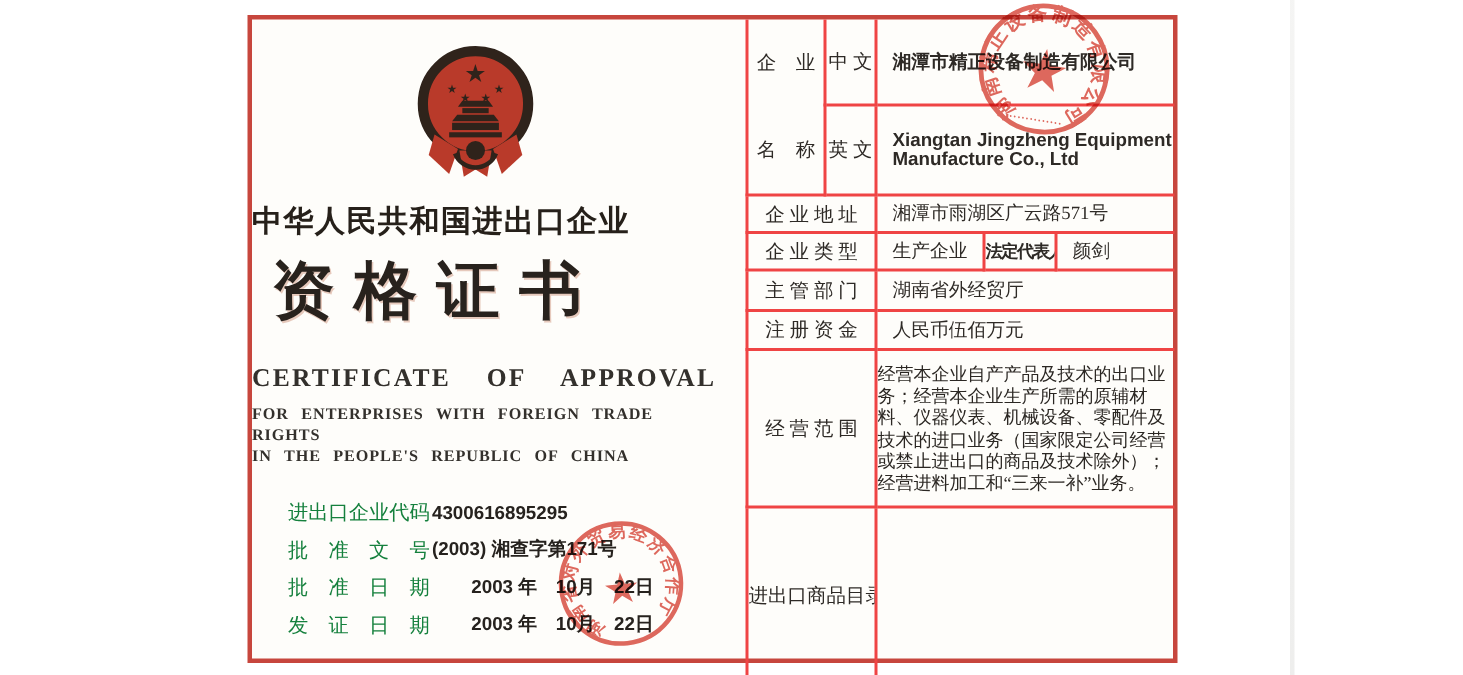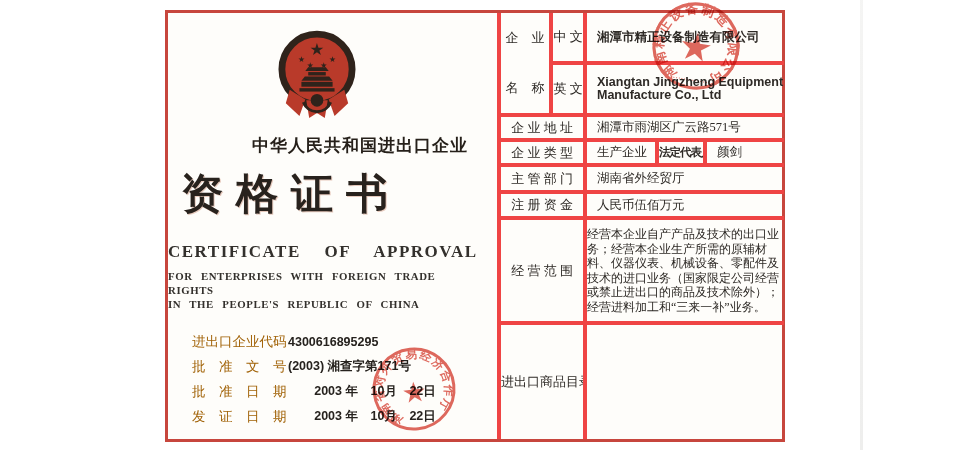--- a/index.html
+++ b/index.html
@@ -11,63 +11,63 @@
   }
   .paper-edge{position:absolute;left:860px;top:0;width:3px;height:450px;
     background:linear-gradient(180deg,#ececea,#e0e0de);opacity:.55;}
   .certificate{
     position:absolute;left:165px;top:10px;width:614px;height:426px;
     border:3px solid #c7463d;background:#fefdfa;
   }
   
   .emblem{position:absolute;left:110px;top:14px;width:78px;height:96px;}
   .title-cn-top{
-    position:absolute;left:0;top:121px;width:300px;text-align:right;
-    font-size:17px;font-weight:700;letter-spacing:1px;color:#26201a;white-space:nowrap;
+    position:absolute;left:0;top:121px;width:300px;text-align:left;
+    font-size:20px;font-weight:700;letter-spacing:1px;color:#26201a;white-space:nowrap;
   }
   .title-cn-main{
     position:absolute;left:0;top:153px;width:300px;text-align:left;
     font-size:42px;font-weight:700;letter-spacing:13px;text-indent:13px;
     color:#28221d;white-space:nowrap;
     text-shadow:1px 1px 0 rgba(170,70,30,.28);
   }
   .title-en{
     position:absolute;left:0;top:229px;width:306px;text-align:center;
     font-size:17px;font-weight:700;letter-spacing:1.5px;word-spacing:18px;
     color:#33302c;white-space:nowrap;
   }
   .subtitle-en{
     position:absolute;left:0;top:256px;width:306px;text-align:left;
     font-size:10.8px;font-weight:700;letter-spacing:.6px;word-spacing:5px;
     color:#33302c;line-height:14px;
   }
   
   .reg-block{position:absolute;left:24px;top:316px;width:290px;}
   .reg-row{display:flex;align-items:center;height:25px;}
-  .reg-label{width:96px;font-size:13.5px;color:#a16207;white-space:nowrap;flex:none;}
+  .reg-label{width:96px;font-size:13.5px;color:#15803d;white-space:nowrap;flex:none;}
   .reg-value{
     font-family:"Liberation Sans", sans-serif;font-weight:700;font-size:12.5px;
     color:#26221e;white-space:nowrap;
   }
   .reg-value.date{width:174px;text-align:center;}
   
   .info-table{
     position:absolute;left:329px;top:0;width:285px;height:426px;
     border-collapse:collapse;table-layout:fixed;
     font-size:13px;color:#2e2a26;
   }
-  .info-table td{border:4px solid #ef4444;padding:0;vertical-align:middle;overflow:hidden;}
+  .info-table td{border:2px solid #ef4444;padding:0;vertical-align:middle;overflow:hidden;}
   .info-table tr.r1 td{border-top:none;}
   .info-table td.no-r{border-right:none;margin-top:40px;}
   .info-table tr.r8 td{border-bottom:none;}
   td.lab{text-align:center;white-space:nowrap;}
   td.val{padding-left:10px;font-size:12.5px;}
   .r1{height:50px}.r2{height:52px}.r3{height:25px}.r4{height:25px}
   .r5{height:27px}.r6{height:26px}.r7{height:105px}.r8{height:116px}
-  .company-lab{display:flex;flex-direction:column;justify-content:space-around;height:100px;}
+  .company-lab{display:flex;flex-direction:column;justify-content:space-around;height:116px;}
   .val-cn{font-weight:600;}
   .val-en{font-family:"Liberation Sans", sans-serif;font-weight:700;font-size:11px;line-height:13px;padding-right:6px;}
   .lab-rep{font-size:11.5px;letter-spacing:-1px;font-weight:700;}
   .val-scope{font-size:12px;line-height:14.5px;padding:8px 10px 0 10px;vertical-align:top;color:#2b2723;}
   
   .seal{position:absolute;mix-blend-mode:multiply;opacity:.86;pointer-events:none;}
   .seal-company{left:644px;top:-6px;width:104px;height:104px;transform:rotate(9deg);}
   .seal-authority{left:366px;top:341px;width:96px;height:96px;transform:rotate(-6deg);}
   .seal text{fill:#d9database5044;}
 </style>

